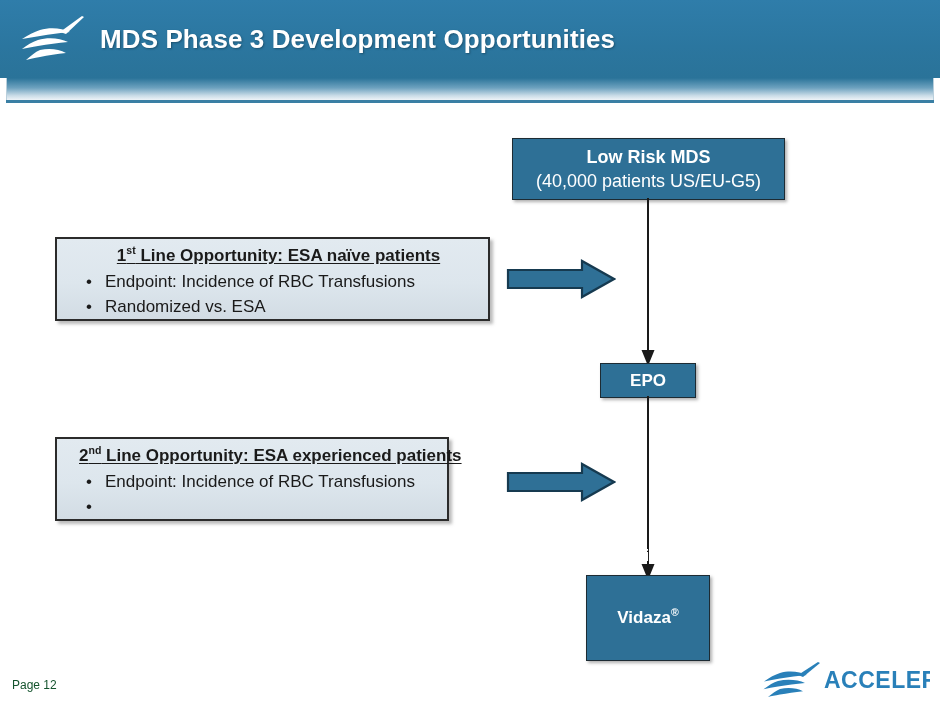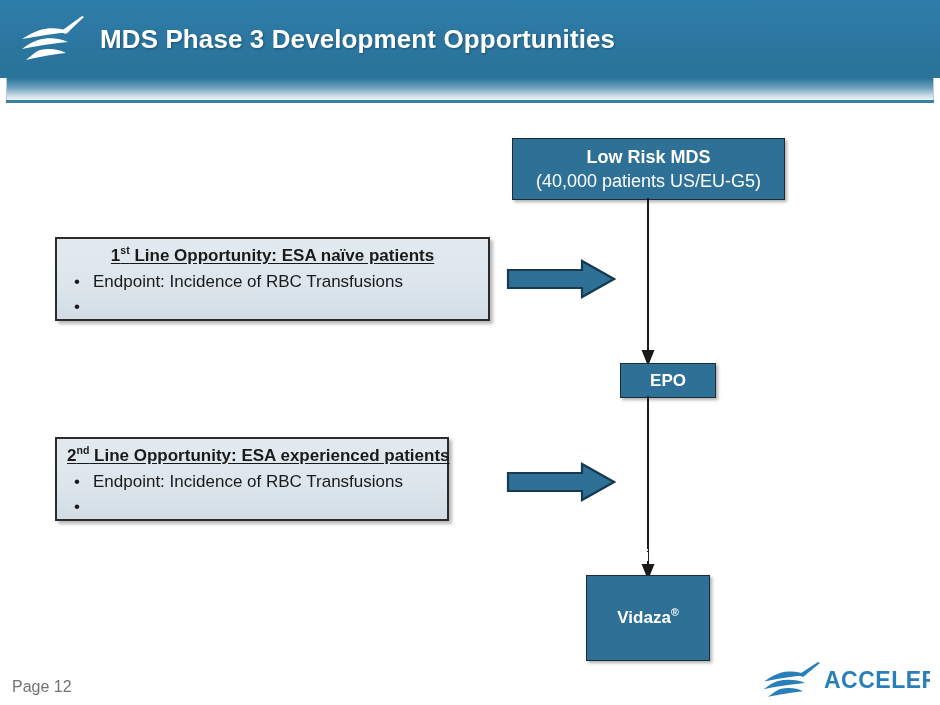--- a/index.html
+++ b/index.html
@@ -74,21 +74,21 @@
     width: 273px; height: 62px;
   }
   #box-lowrisk .line1 {
     font-size: 18px; font-weight: bold; line-height: 24px;
   }
   #box-lowrisk .line2 {
     font-size: 18px; font-weight: normal; line-height: 24px;
   }
   #box-epo {
     left: 600px; top: 363px;
-    width: 96px; height: 35px; margin-left: 20px;
+    width: 96px; height: 35px;
   }
   #box-epo .line1 {
     font-size: 17px; font-weight: bold;
   }
   #box-products {
     left: 586px; top: 575px;
     width: 124px; height: 86px; gap: 36px;
   }
   #box-products .prod {
     font-size: 17px; font-weight: bold; line-height: 26px;
@@ -101,21 +101,21 @@
     line-height: 0;
   }
 
   
   .opp-box {
     position: absolute;
     box-sizing: border-box;
     background: linear-gradient(180deg, #e2eaf0 0%, #dde6ed 55%, #d2dce4 100%);
     border: 2px solid #2b2b2b;
     box-shadow: 3px 3px 3px rgba(120,120,120,0.5);
-    padding: 6px 10px 8px 10px;
+    padding: 6px 10px 8px 22px;
   }
   #opp-box-1 { left: 55px; top: 237px; width: 435px; height: 84px; }
   #opp-box-2 { left: 55px; top: 437px; width: 394px; height: 84px; }
 
   .opp-title {
     font-size: 17px;
     font-weight: bold;
     color: #1a1a1a;
     text-align: center;
     text-decoration: underline;
@@ -162,22 +162,22 @@
   .connector {
     position: absolute;
   }
   #connector-1 { left: 632px; top: 198px; width: 32px; height: 168px; }
   #connector-2 { left: 632px; top: 396px; width: 32px; height: 184px; }
 
   
   #page-number {
     position: absolute;
     left: 12px; top: 678px;
-    font-size: 16px;
-    color: #737373;
+    font-size: 12px;
+    color: #14532d;
   }
   #footer-logo {
     position: absolute;
     left: 762px; top: 660px;
     width: 168px; height: 40px;
   }
 </style>
 </head>
 <body>
 
@@ -215,20 +215,21 @@
   <div class="opp-title">
     <span>1</span><sup>st</sup><span> Line Opportunity: ESA naïve patients</span>
   </div>
   <ul class="opp-list">
     <li>
       <span class="bullet">•</span>
       <span>Endpoint: Incidence of RBC Transfusions</span>
     </li>
     <li>
       <span class="bullet">•</span>
+      <span>Randomized vs. ESA</span>
     </li>
   </ul>
 </div>
 
 <div class="block-arrow" id="arrow-1">
   <svg viewBox="0 0 110 42" width="110" height="42" aria-hidden="true">
     <polygon points="2,12 76,12 76,3 108,21 76,39 76,30 2,30" fill="#2f7096" stroke="#163a50" stroke-width="2.2" stroke-linejoin="miter"></polygon>
   </svg>
 </div>
 

